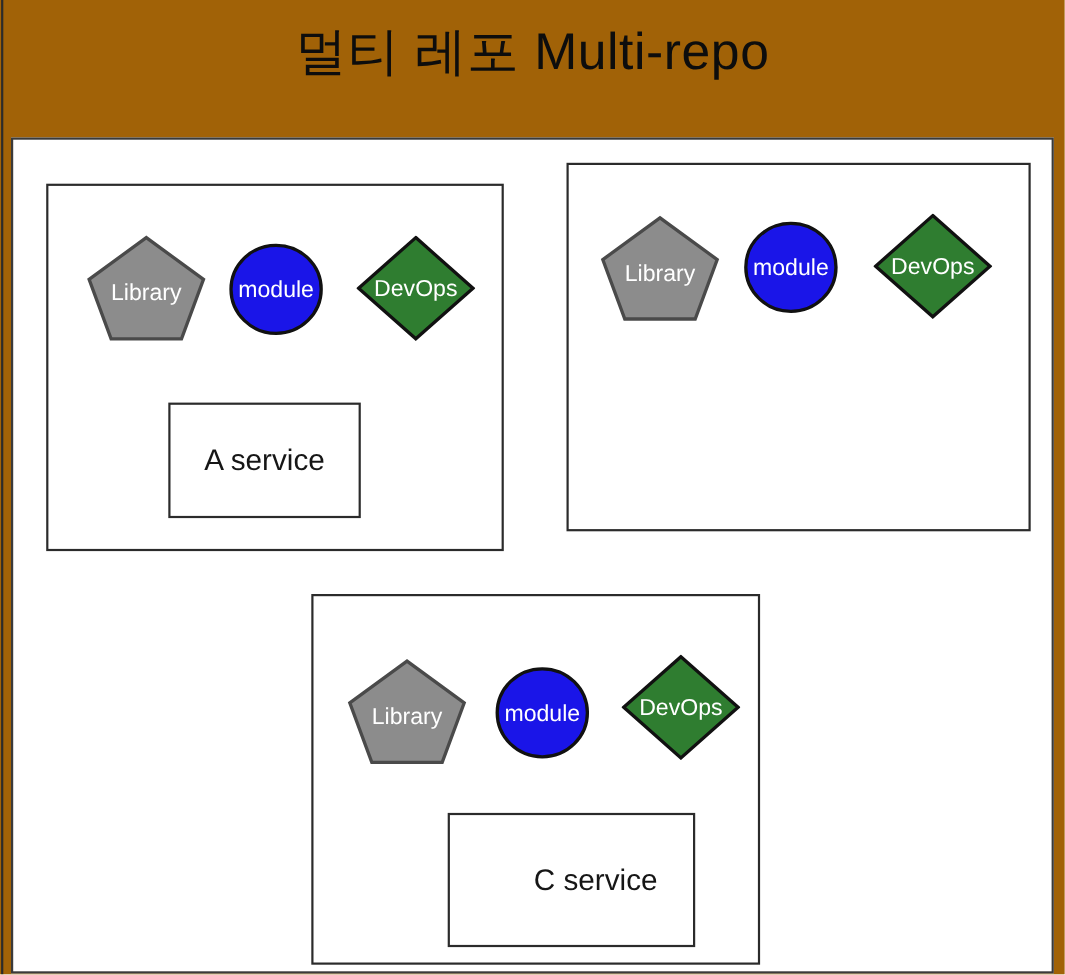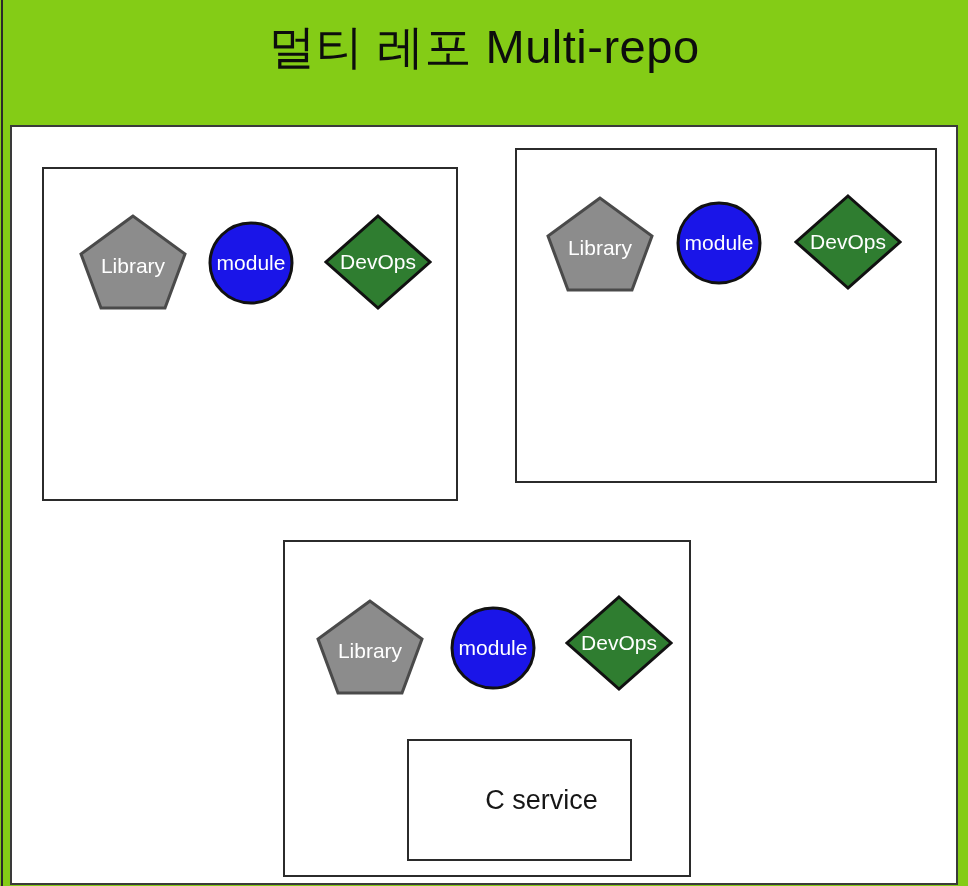--- a/index.html
+++ b/index.html
@@ -1,19 +1,19 @@
 <!DOCTYPE html>
 <html><head>
 <meta charset="utf-8">
 <style>
   html,body{margin:0;padding:0;background:#ffffff;}
   .canvas{
     position:relative;
     width:968px;height:886px;
-    background:#84cc16;
+    background:#a16207;
     font-family:"Liberation Sans", sans-serif;
     overflow:hidden;
   }
   .left-frame-line{
     position:absolute;left:1px;top:0;width:2px;height:886px;
     background:#2b2b2b;
   }
   .diagram-title{
     position:absolute;top:16px;left:0;width:968px;
     text-align:center;
@@ -79,20 +79,23 @@
       <text x="56" y="61">Library</text>
     </svg>
     <svg class="shape circle" width="88" height="86" viewBox="0 0 88 86">
       <ellipse cx="44" cy="43" rx="41" ry="40" stroke-width="3" stroke="#111111" fill="#1a15e8"></ellipse>
       <text x="44" y="50">module</text>
     </svg>
     <svg class="shape diamond" width="108" height="96" viewBox="0 0 108 96">
       <polygon points="54,2 106,48 54,94 2,48" stroke-width="3" stroke="#111111" fill="#2f7d30"></polygon>
       <text x="54" y="55">DevOps</text>
     </svg>
+    <div class="service-rect">
+      <span>A service</span>
+    </div>
   </section>
 
   <section class="repo repo-b">
     <svg class="shape pentagon" width="112" height="100" viewBox="0 0 112 100">
       <polygon points="56,4 4,42 24,96 88,96 108,42" stroke-width="3" stroke="#4a4a4a" fill="#8c8c8c"></polygon>
       <text x="56" y="61">Library</text>
     </svg>
     <svg class="shape circle" width="88" height="86" viewBox="0 0 88 86">
       <ellipse cx="44" cy="43" rx="41" ry="40" stroke-width="3" stroke="#111111" fill="#1a15e8"></ellipse>
       <text x="44" y="50">module</text>

